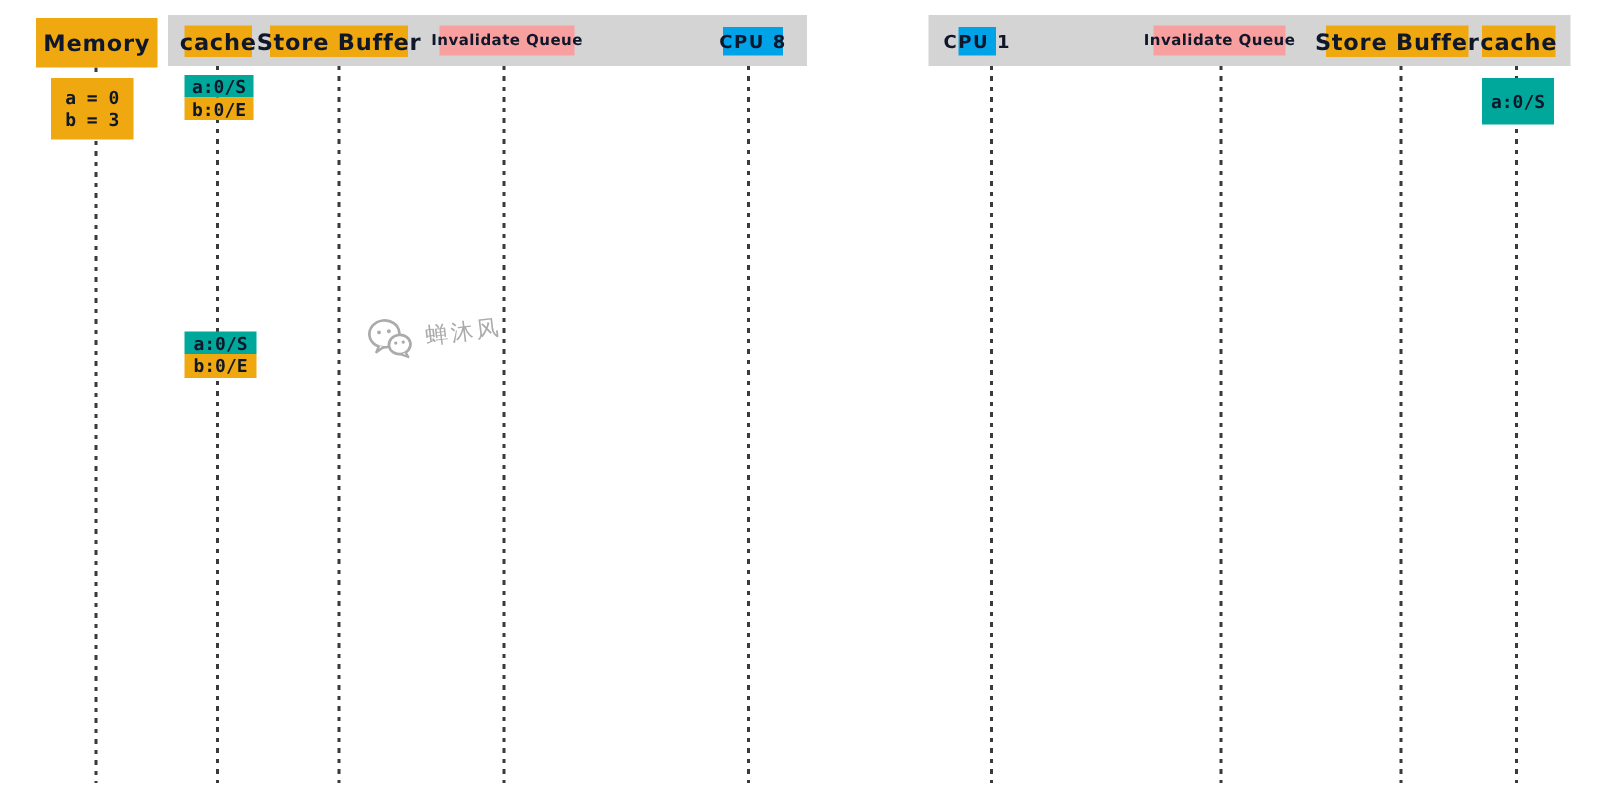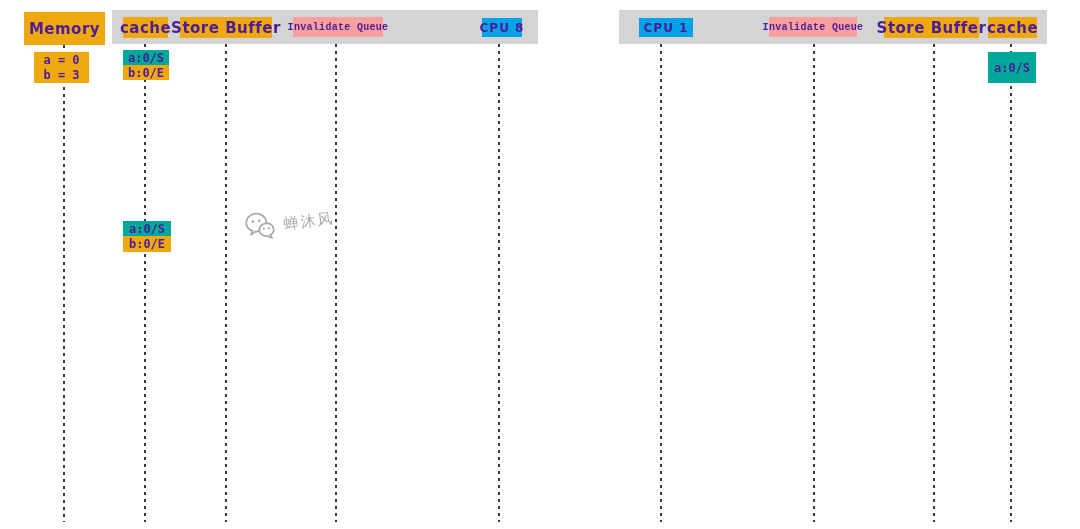--- a/index.html
+++ b/index.html
@@ -12,27 +12,27 @@
     overflow:hidden; font-family:"DejaVu Sans", sans-serif;
   }
   .lane{
     position:absolute; width:2px; z-index:1;
     background-image:repeating-linear-gradient(to bottom, var(--c-lane) 0 3px, transparent 3px 7px);
   }
   .bar{
     position:absolute; background:var(--c-bargray); z-index:2;
   }
   .box{
-    position:absolute; z-index:3; color:#4c1d95; font-weight:bold;
+    position:absolute; z-index:3; color:#0f172a; font-weight:bold;
     display:flex; align-items:center; justify-content:center;
     white-space:nowrap; box-sizing:border-box;
   }
   .orange{background:var(--c-orange);}
   .teal{background:var(--c-teal);}
-  .pink{background:var(--c-pink);font-family:Liberation Mono, monospace;}
+  .pink{background:var(--c-pink);}
   .blue{background:var(--c-blue);}
   .hdr{font-size:15px; letter-spacing:0.5px;}
   .hdr-sm{font-size:10px; letter-spacing:0.3px;}
   .cpu{font-size:12px; letter-spacing:1px;}
   .mono{font-family:"DejaVu Sans Mono", monospace; font-size:12px; letter-spacing:0;}
   .memvals{flex-direction:column; line-height:15px;}
   .watermark{
     position:absolute; left:245px; top:212px; z-index:2;
     display:flex; align-items:center; color:var(--c-watermark);
     transform:rotate(-7deg); transform-origin:left center;
@@ -57,33 +57,33 @@
   <div class="lane" style="left:933px; top:44px; height:478px;"></div>
   <div class="lane" style="left:1010px;top:44px; height:478px;"></div>
 
   <div class="bar" style="left:112px; top:10px; width:426px; height:34px;"></div>
   <div class="box orange hdr" style="left:24px; top:12px; width:81px; height:33px;">Memory</div>
   <div class="box orange hdr" style="left:123px; top:17px; width:45px; height:21px;">cache</div>
   <div class="box orange hdr" style="left:180px; top:17px; width:92px; height:21px;">Store Buffer</div>
   <div class="box pink hdr-sm" style="left:293px; top:17px; width:90px; height:20px;">Invalidate Queue</div>
   <div class="box blue cpu" style="left:482px; top:18px; width:40px; height:19px;">CPU 8</div>
 
-  <div class="box orange mono memvals" style="left:34px; top:52px; width:55px; height:31px;">
+  <div class="box orange mono memvals" style="left:34px; top:52px; width:55px; height:41px;">
     <span>a = 0</span>
     <span>b = 3</span>
   </div>
 
   <div class="box teal mono" style="left:123px; top:50px; width:46px; height:15px;">a:0/S</div>
   <div class="box orange mono" style="left:123px; top:65px; width:46px; height:15px;">b:0/E</div>
 
   <div class="box teal mono" style="left:123px; top:221px; width:48px; height:15px;">a:0/S</div>
   <div class="box orange mono" style="left:123px; top:236px; width:48px; height:16px;">b:0/E</div>
 
   <div class="bar" style="left:619px; top:10px; width:428px; height:34px;"></div>
-  <div class="box blue cpu" style="left:639px; top:18px; width:54px; height:19px;">CPU 1</div>
+  <div class="box blue cpu" style="left:639px; top:18px; width:25px; height:19px;">CPU 1</div>
   <div class="box pink hdr-sm" style="left:769px; top:17px; width:88px; height:20px;">Invalidate Queue</div>
   <div class="box orange hdr" style="left:884px; top:17px; width:95px; height:21px;">Store Buffer</div>
   <div class="box orange hdr" style="left:988px; top:17px; width:49px; height:21px;">cache</div>
 
   <div class="box teal mono" style="left:988px; top:52px; width:48px; height:31px;">a:0/S</div>
 
   <div class="watermark">
     <span>
       <svg width="30" height="31" viewBox="0 0 30 31">
         <ellipse cx="12" cy="12" rx="10" ry="9" fill="#ffffff" stroke="#ABABAB" stroke-width="1.8"></ellipse>

